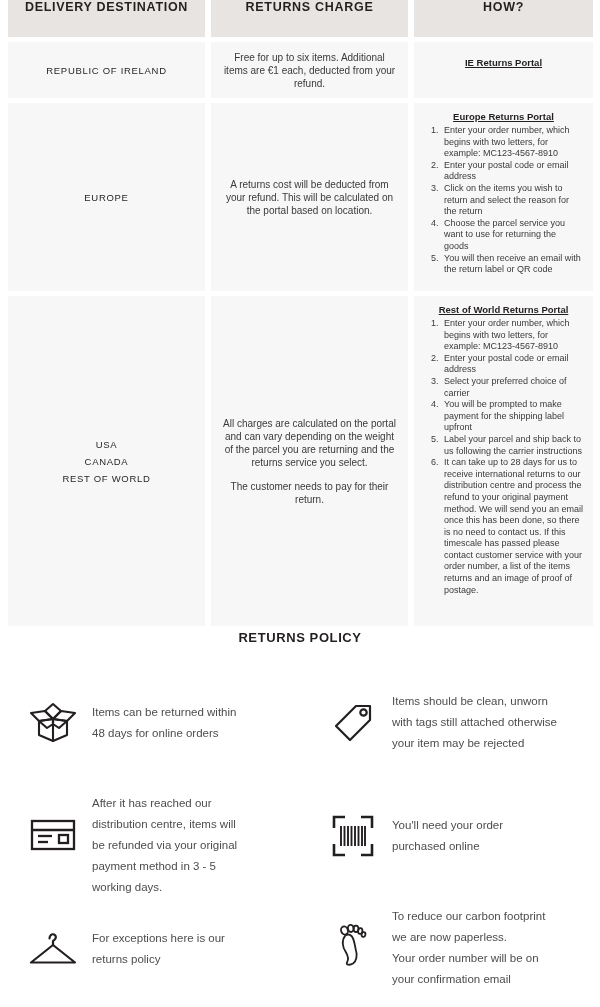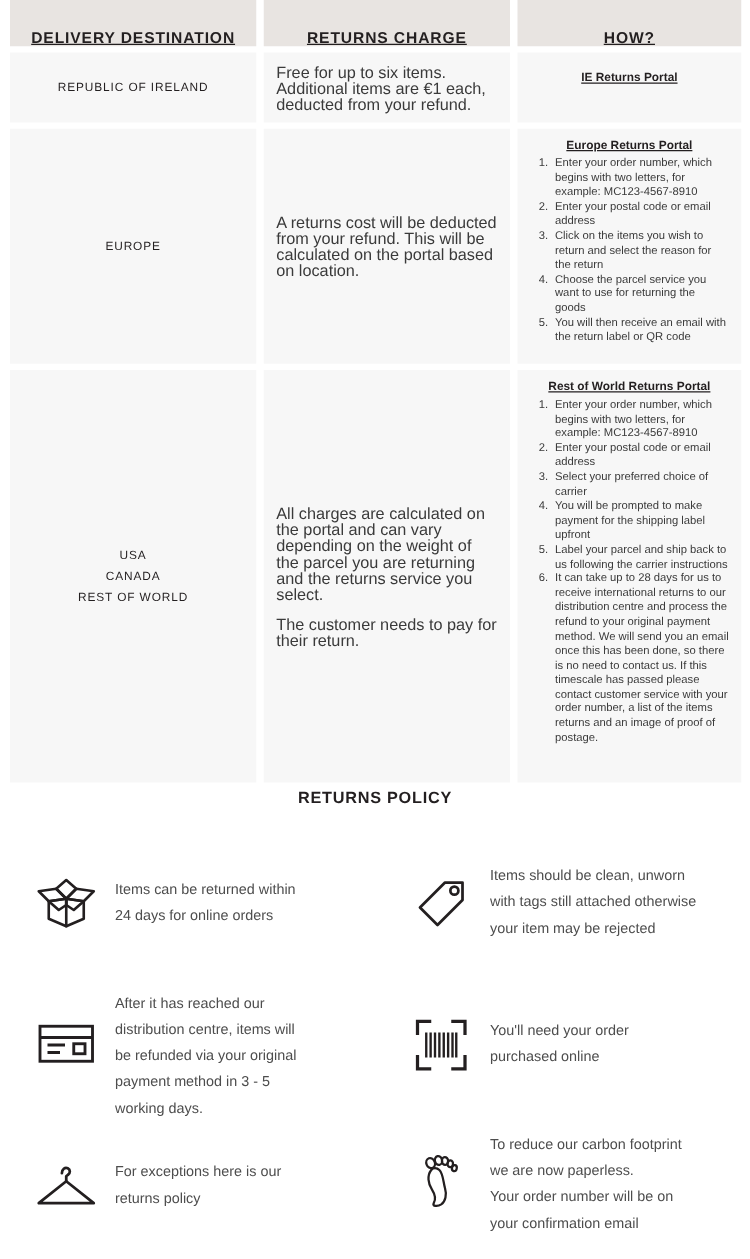--- a/index.html
+++ b/index.html
@@ -33,23 +33,22 @@
     box-sizing: border-box;
   }
   .col-dest  { width: 197px; flex: 0 0 197px; }
   .col-charge{ width: 197px; flex: 0 0 197px; }
   .col-how   { width: 179px; flex: 0 0 179px; }
 
   .head-row .cell {
     background: #e8e4e1;
     height: 37px;
     display: flex;
-    align-items: flex-end;
+    align-items: flex-start;
     justify-content: center;
-    text-decoration: underline;
   }
   .head-label {
     font-size: 12.5px;
     letter-spacing: .7px;
     font-weight: 700;
     color: #231f20;
     text-align: center;
   }
 
   .body-row .cell {
@@ -63,23 +62,23 @@
   .body-row.r3 .cell { height: 330px; }
 
   .dest-label {
     font-size: 9.5px;
     letter-spacing: .7px;
     text-align: center;
     line-height: 17px;
     color: #231f20;
   }
   .charge-text {
-    font-size: 13px;
+    font-size: 10px;
     line-height: 13px;
-    text-align: left;
+    text-align: center;
     color: #3a3a3a;
   }
   .charge-text p { margin: 0; }
   .charge-text p + p { margin-top: 11px; }
 
   
   .how-inner {
     width: 100%;
   }
   .portal-link {
@@ -247,21 +246,21 @@
         <path d="M11 20 L11 34 L25 40 L39 34 L39 20"></path>
         <path d="M25 18 L11 20 L3 12 L17 10 Z"></path>
         <path d="M25 18 L39 20 L47 12 L33 10 Z"></path>
         <path d="M25 18 L17 10 L25 3 L33 10 Z"></path>
         <path d="M25 18 L11 20 L19 27 L25 23 Z"></path>
         <path d="M25 18 L39 20 L31 27 L25 23 Z"></path>
       </svg>
     </span>
     <span class="pi-text">
       <span class="ln">Items can be returned within</span>
-      <span class="ln">24 days for online orders</span>
+      <span class="ln">48 days for online orders</span>
     </span>
   </div>
 
   <div class="policy-item">
     <span class="pi-icon">
       <svg width="46" height="46" viewBox="0 0 46 46" fill="none" stroke="#231f20" stroke-width="2.2" stroke-linejoin="round" stroke-linecap="round">
         <path d="M40 6 L40 20 L20 40 L6 26 L26 6 Z"></path>
         <circle cx="33.5" cy="12.5" r="3.2"></circle>
       </svg>
     </span>

